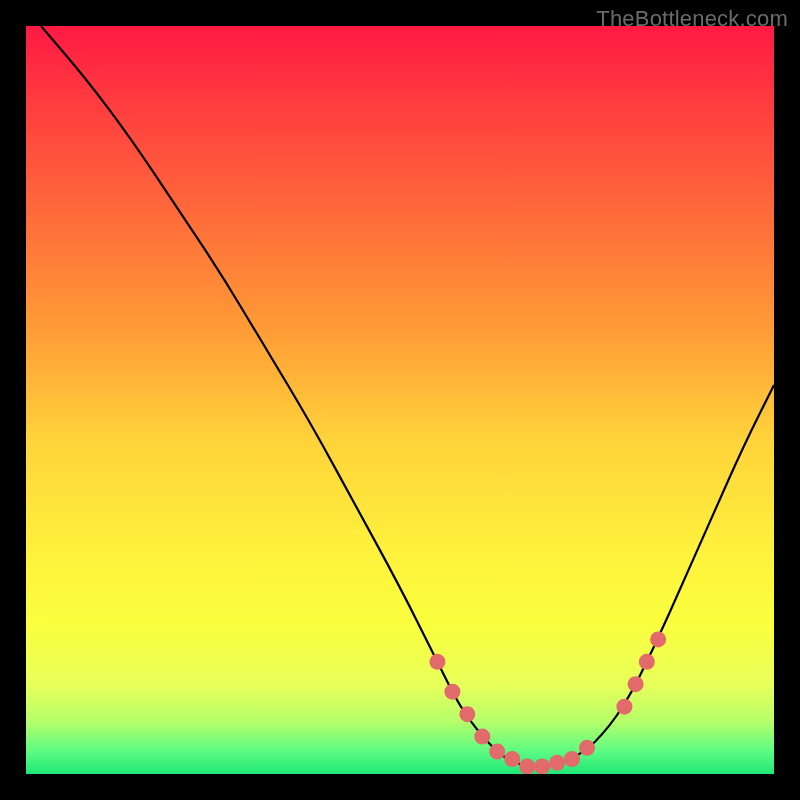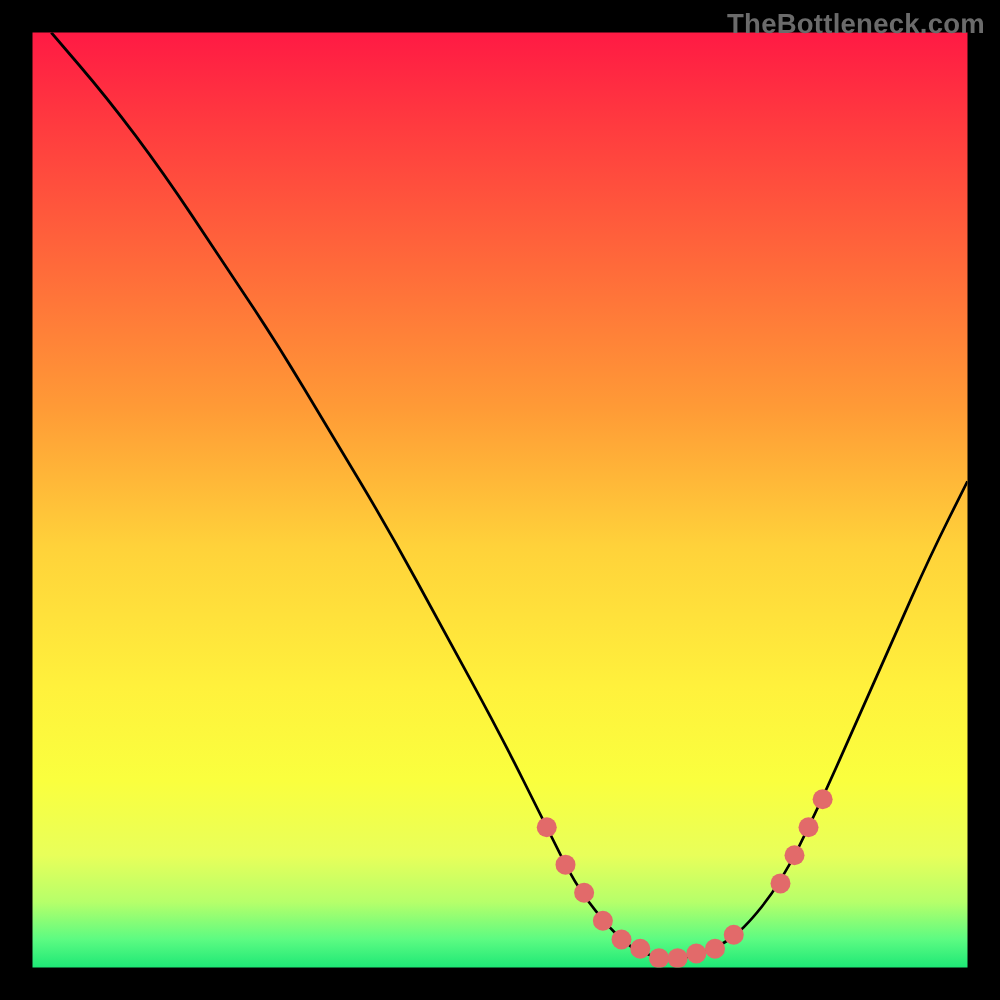--- a/index.html
+++ b/index.html
@@ -30,21 +30,21 @@
       #5cfb82 97%,
       #1ee876 100%
     );
   }
   .watermark {
     position: absolute;
     top: 6px;
     right: 12px;
     color: #6b6b6b;
     font-size: 22px;
-    font-weight: 700;
+    font-weight: 400;
     letter-spacing: 0.2px;
   }
   svg.plot {
     position: absolute;
     left: 0;
     top: 0;
     width: 748px;
     height: 748px;
   }
   .curve {

